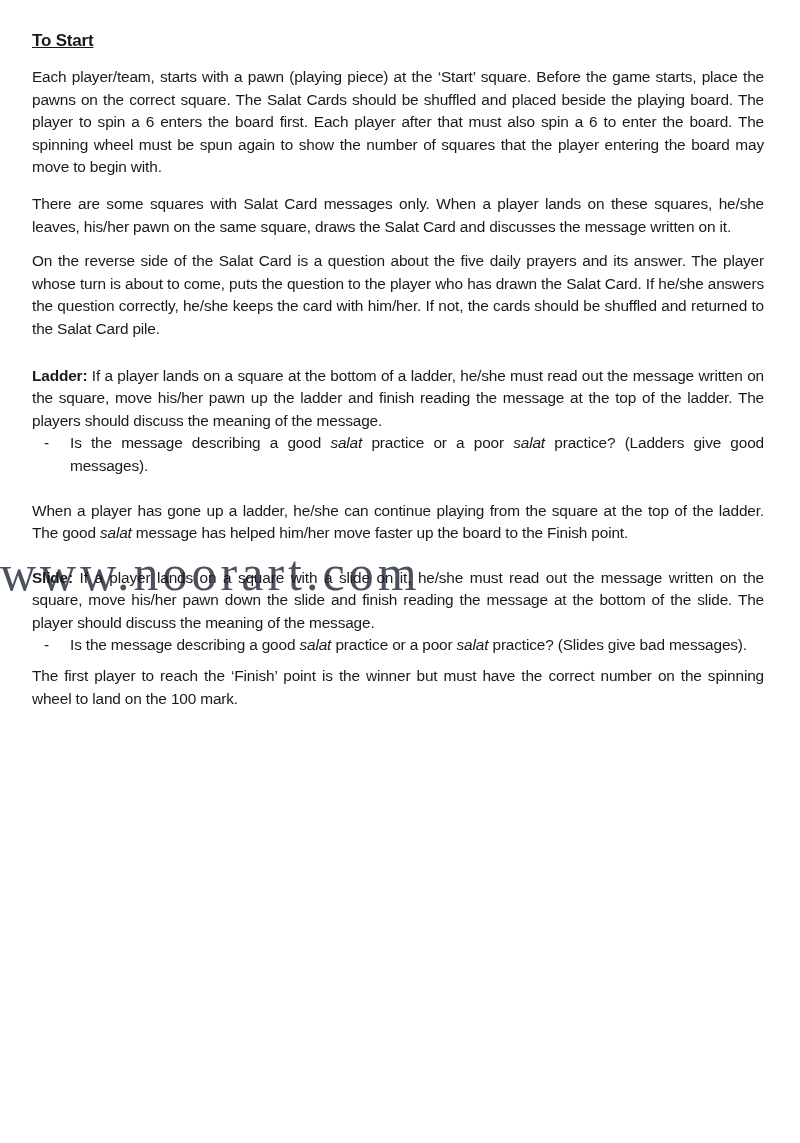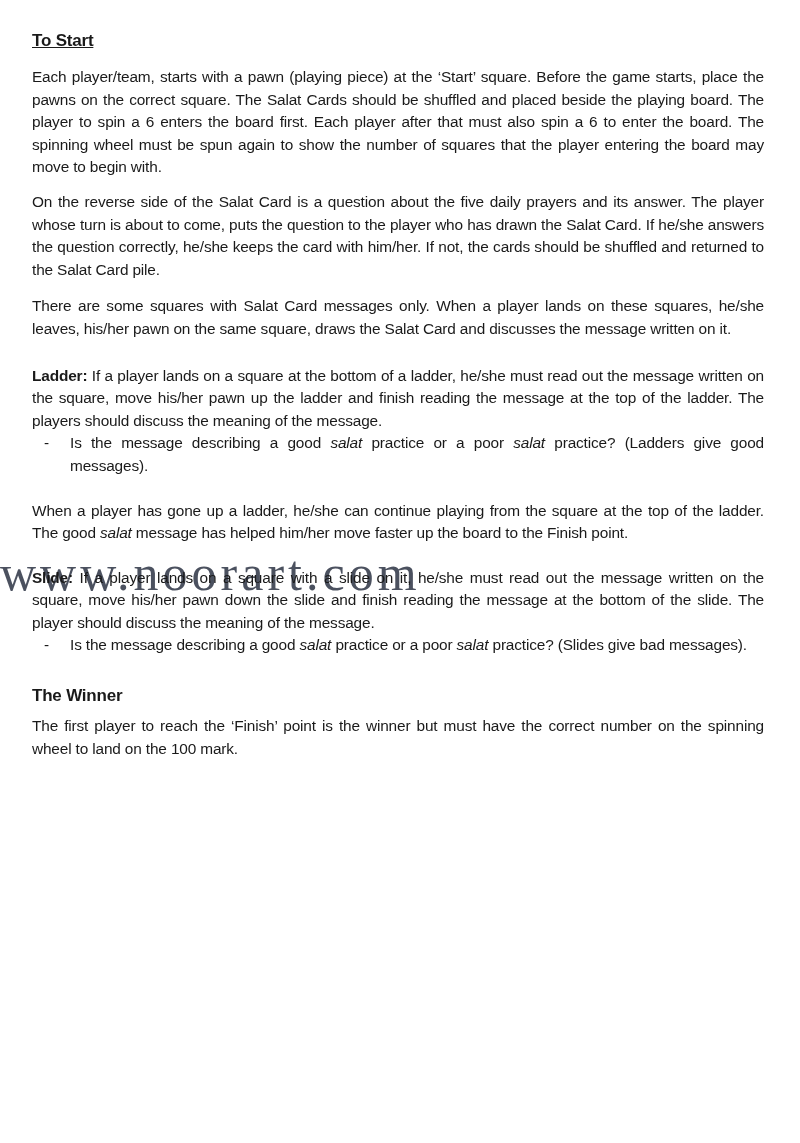--- a/index.html
+++ b/index.html
@@ -90,27 +90,26 @@
 </head>
 <body>
 
 <div class="watermark">www.noorart.com</div>
 
 <div class="page">
 
   <h2 id="s-start-h" class="heading">To Start</h2>
   <p id="s-start-p" class="para">Each player/team, starts with a pawn (playing piece) at the ‘Start’ square. Before the game starts, place the pawns on the correct square. The Salat Cards should be shuffled and placed beside the playing board. The player to spin a 6 enters the board first. Each player after that must also spin a 6 to enter the board. The spinning wheel must be spun again to show the number of squares that the player entering the board may move to begin with.</p>
 
+  <p id="s-salat-p1" class="para">There are some squares with Salat Card messages only. When a player lands on these squares, he/she leaves, his/her pawn on the same square, draws the Salat Card and discusses the message written on it.</p>
   <p id="s-salat-p2" class="para">On the reverse side of the Salat Card is a question about the five daily prayers and its answer. The player whose turn is about to come, puts the question to the player who has drawn the Salat Card. If he/she answers the question correctly, he/she keeps the card with him/her. If not, the cards should be shuffled and returned to the Salat Card pile.</p>
-  <p id="s-salat-p1" class="para">There are some squares with Salat Card messages only. When a player lands on these squares, he/she leaves, his/her pawn on the same square, draws the Salat Card and discusses the message written on it.</p>
 
 
   <p id="s-ladder-p" class="para"><span class="lead">Ladder:</span><span> If a player lands on a square at the bottom of a ladder, he/she must read out the message written on the square, move his/her pawn up the ladder and finish reading the message at the top of the ladder. The players should discuss the meaning of the message.</span></p>
   <p id="s-ladder-b" class="bullet"><span class="dash">-</span><span>Is the message describing a good </span><em>salat</em><span> practice or a poor </span><em>salat</em><span> practice? (Ladders give good messages).</span></p>
   <p id="s-ladder-after" class="para"><span>When a player has gone up a ladder, he/she can continue playing from the square at the top of the ladder. The good </span><em>salat</em><span> message has helped him/her move faster up the board to the Finish point.</span></p>
 
   <p id="s-slide-p" class="para"><span class="lead">Slide:</span><span> If a player lands on a square with a slide on it, he/she must read out the message written on the square, move his/her pawn down the slide and finish reading the message at the bottom of the slide. The player should discuss the meaning of the message.</span></p>
   <p id="s-slide-b" class="bullet"><span class="dash">-</span><span>Is the message describing a good </span><em>salat</em><span> practice or a poor </span><em>salat</em><span> practice? (Slides give bad messages).</span></p>
 
-  <h2 id="s-winner-h" class="heading">The Winner</h2>
   <p id="s-winner-p" class="para">The first player to reach the ‘Finish’ point is the winner but must have the correct number on the spinning wheel to land on the 100 mark.</p>
 
 </div>
 
 </body></html>

